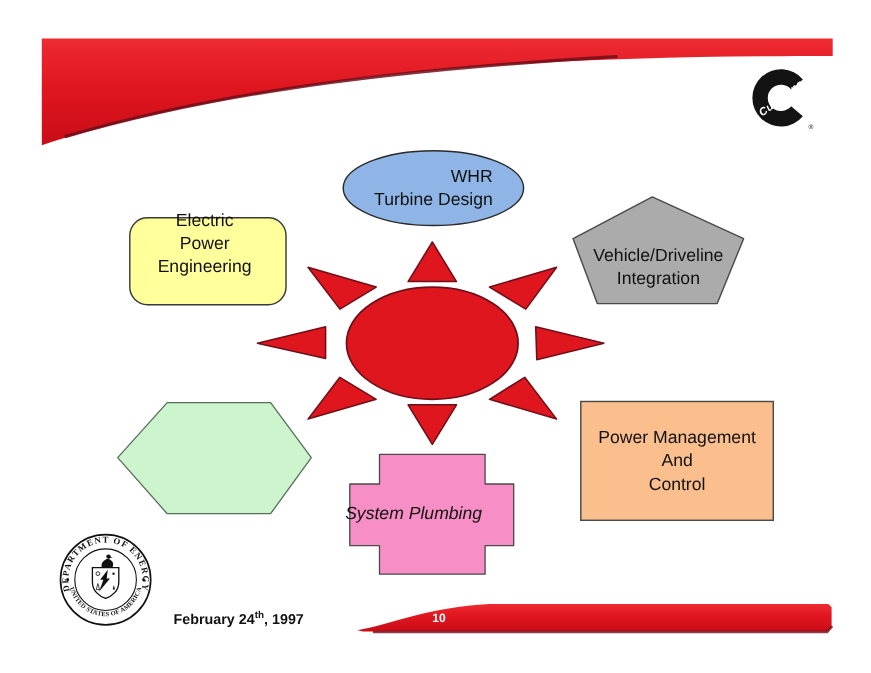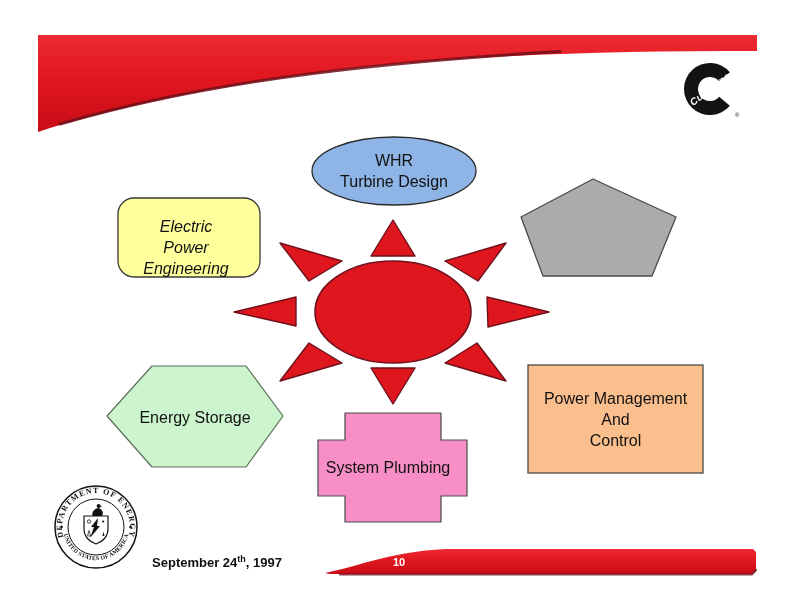--- a/index.html
+++ b/index.html
@@ -10,25 +10,25 @@
   .layer{position:absolute;left:0;top:0;}
   .title{
     position:absolute;left:463px;top:80px;transform:translateX(-50%);
     font-size:27px;font-weight:bold;white-space:nowrap;color:#111;
   }
   .node-label{
     position:absolute;display:flex;align-items:center;justify-content:center;
     text-align:center;white-space:pre-line;font-size:16px;line-height:21px;color:#111;
   }
   .node-label.center-label{font-weight:bold;font-size:17px;}
-  .lbl-whr{left:304px;top:138px;width:180px;height:66px;}
-  .lbl-electric{left:118px;top:208px;width:136px;height:79px;font-style:italic;}
+  .lbl-whr{left:304px;top:138px;width:180px;height:66px;text-align:right;}
+  .lbl-electric{left:118px;top:182px;width:136px;height:79px;}
   .lbl-vehicle{left:518px;top:216px;width:161px;height:54px;}
   .lbl-energy{left:105px;top:397px;width:180px;height:40px;}
-  .lbl-plumbing{left:308px;top:447px;width:160px;height:40px;}
+  .lbl-plumbing{left:296px;top:447px;width:160px;height:40px;font-style:italic;}
   .lbl-power{left:528px;top:365px;width:175px;height:108px;}
   .lbl-center{left:308px;top:299px;width:170px;height:27px;}
   .footer-date{
     position:absolute;left:217px;top:554px;transform:translateX(-50%);
     font-size:13px;font-weight:bold;white-space:nowrap;color:#111;
   }
   .footer-date sup{font-size:9px;text-align:right;}
   .page-number{
     position:absolute;left:399px;top:554px;transform:translateX(-50%);
     font-size:11px;font-weight:bold;color:#ffffff;line-height:16px;
@@ -125,22 +125,23 @@
 
     <ellipse class="fill-red" cx="393" cy="312" rx="78" ry="51" style="stroke-width:1.6"></ellipse>
   </svg>
 
 
   <div class="node-label lbl-whr">WHR
 Turbine Design</div>
   <div class="node-label lbl-electric">Electric
 Power
 Engineering</div>
-  <div class="node-label lbl-energy">Energy Storage</div>
+  <div class="node-label lbl-vehicle">Vehicle/Driveline
+Integration</div>
   <div class="node-label lbl-plumbing">System Plumbing</div>
   <div class="node-label lbl-power">Power Management
 And
 Control</div>
 
-  <div class="footer-date"><span>September 24</span><sup>th</sup><span>, 1997</span></div>
+  <div class="footer-date"><span>February 24</span><sup>th</sup><span>, 1997</span></div>
 
   <div class="page-number">10</div>
 </div>
 
 </body></html>

